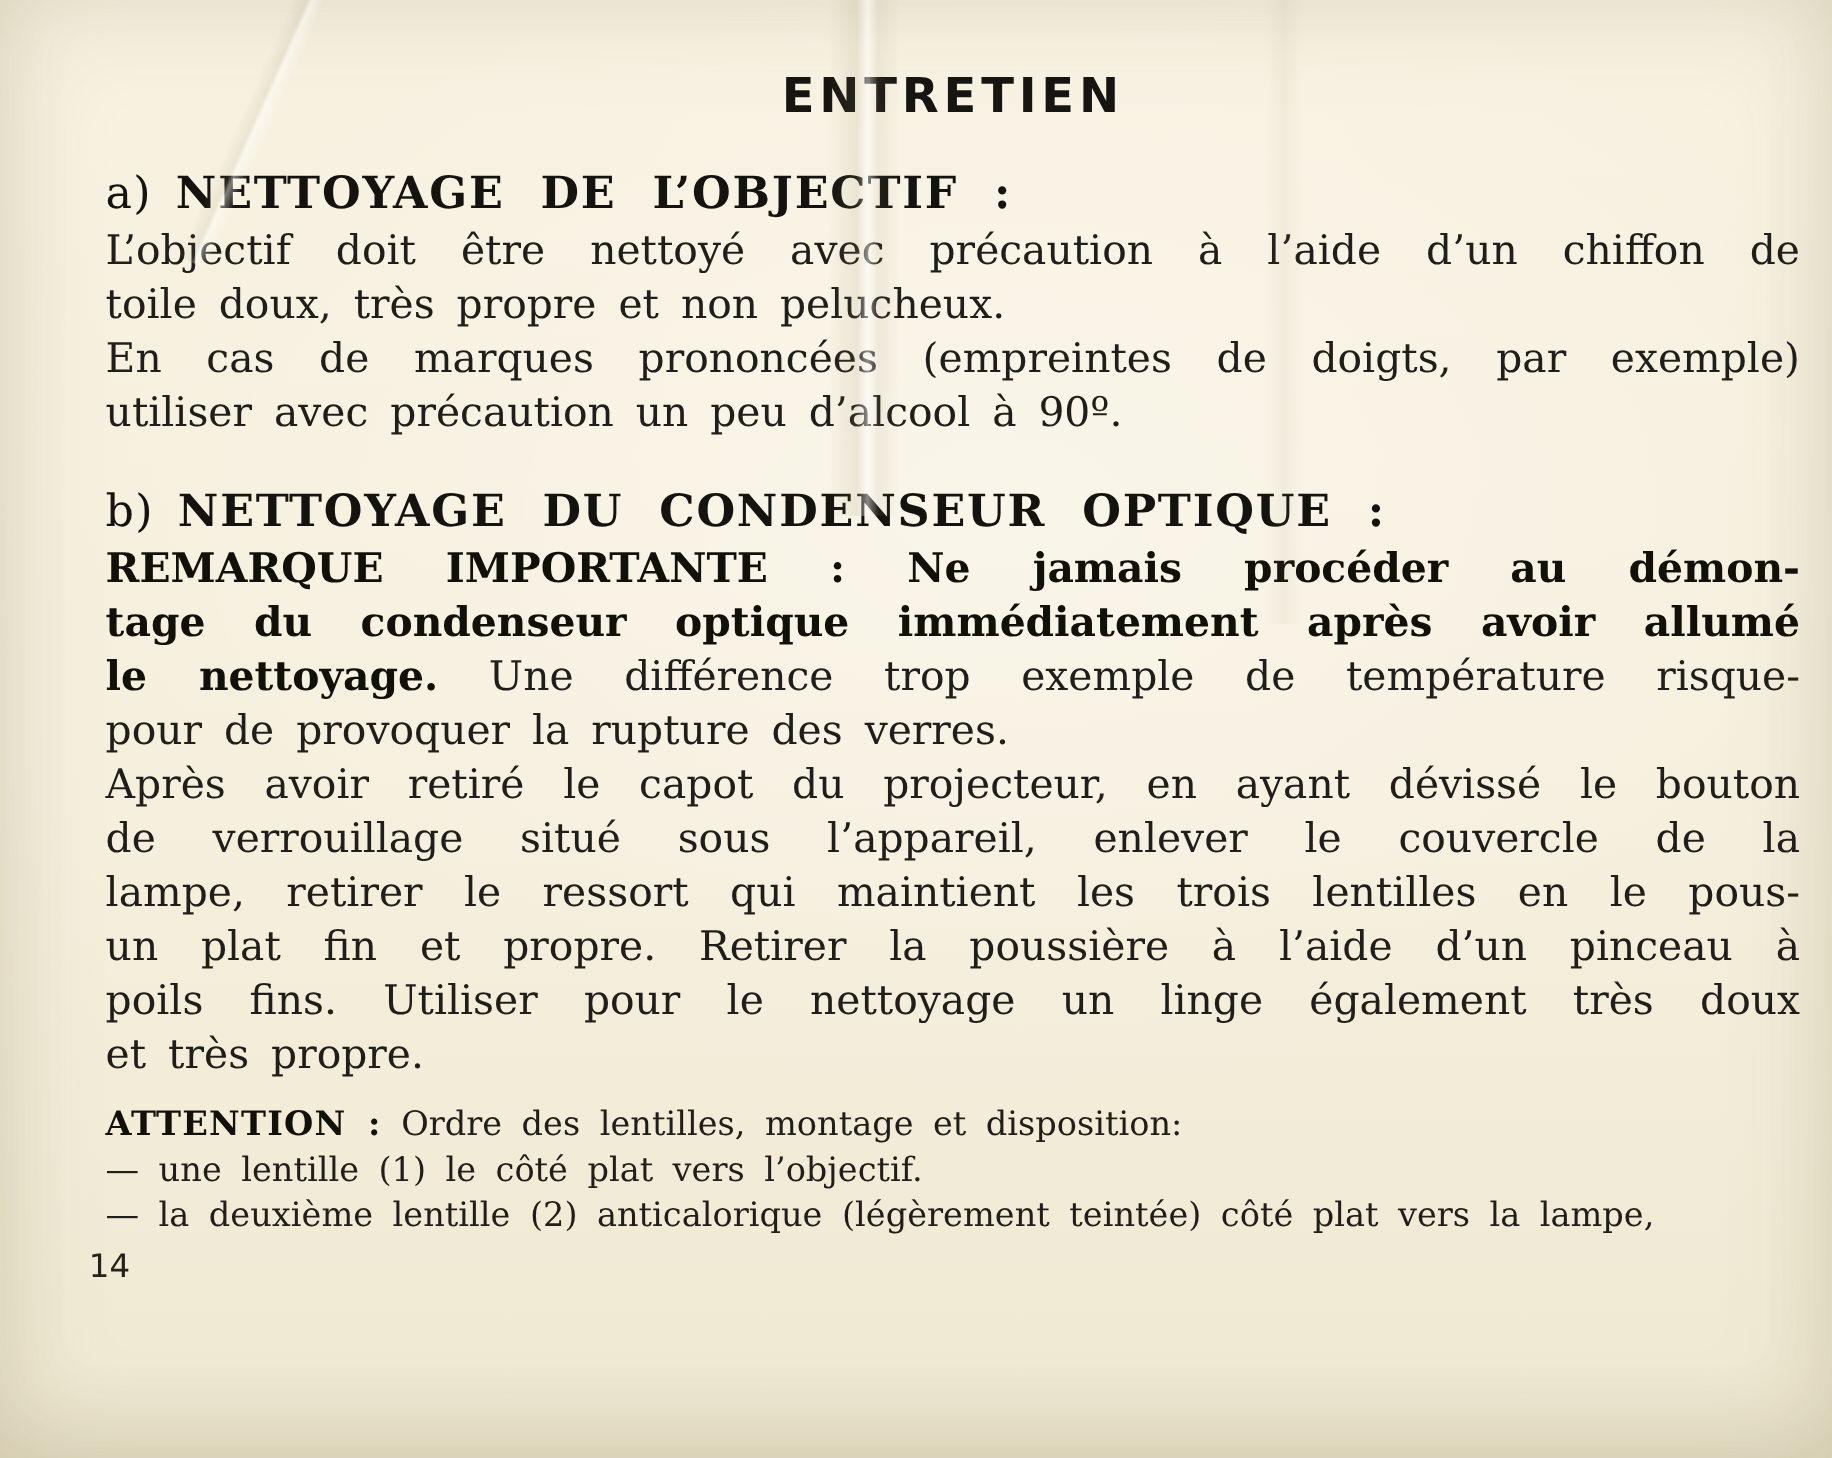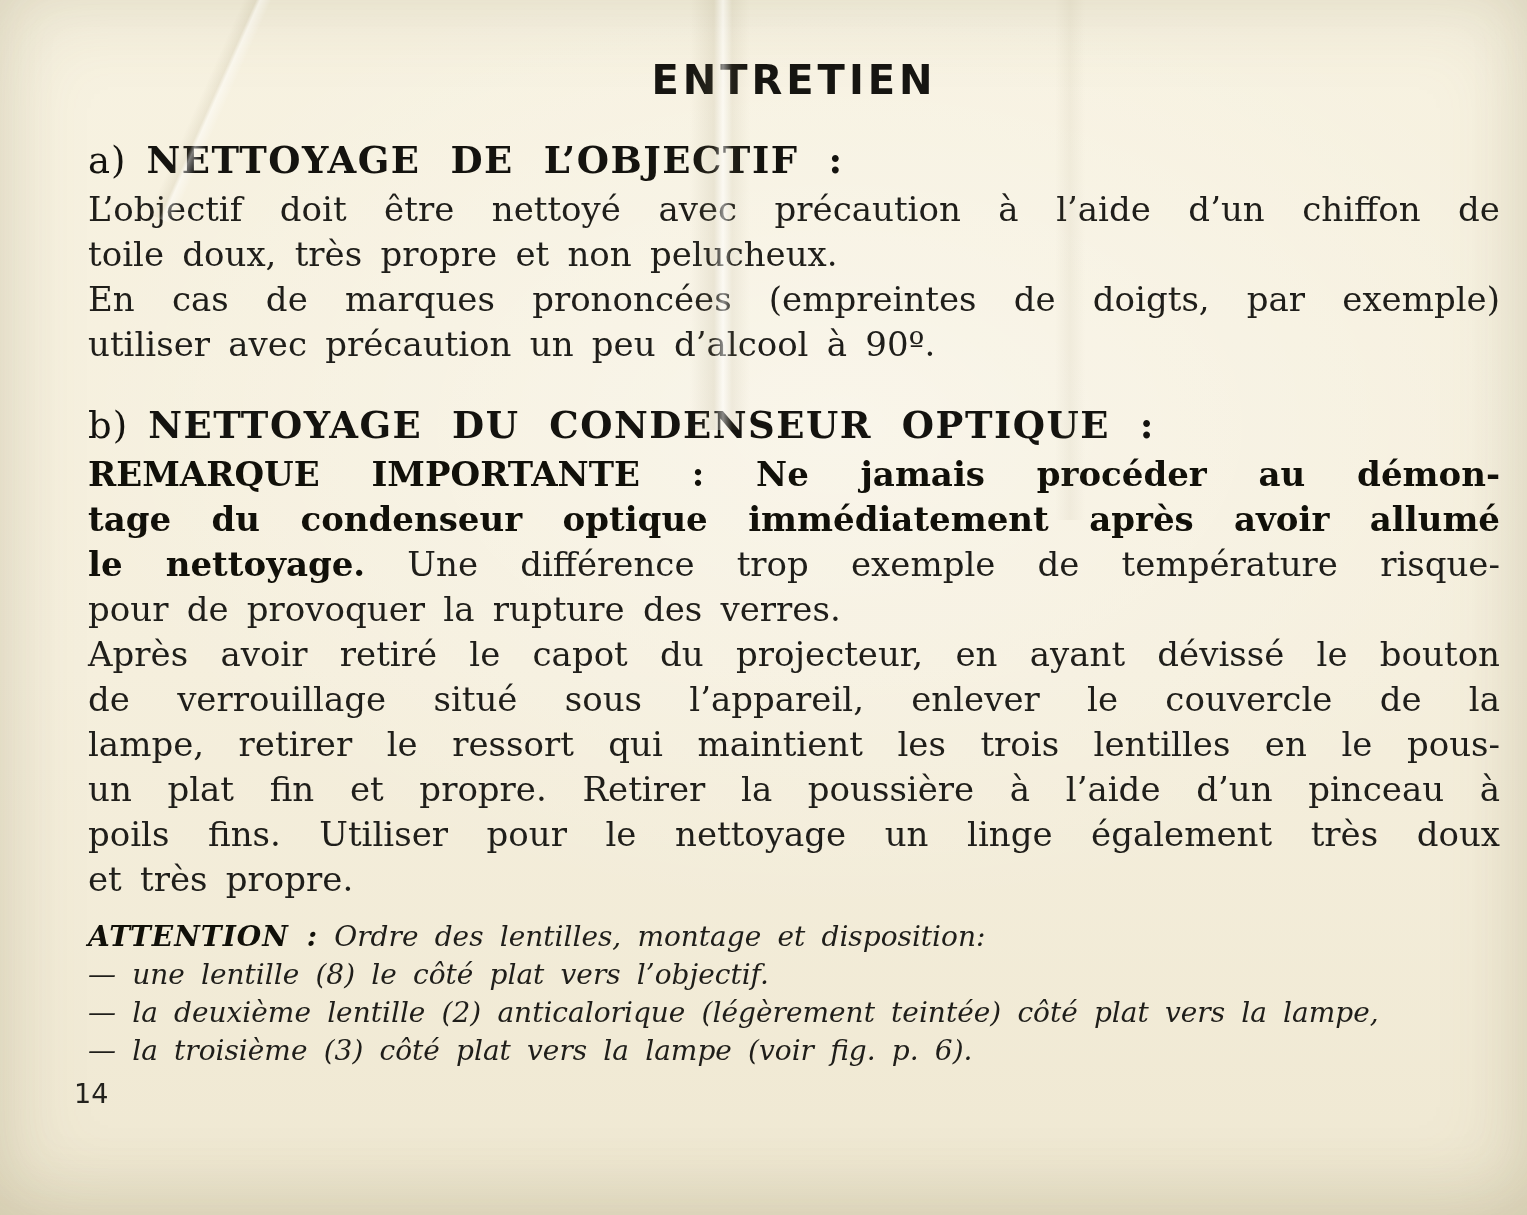--- a/index.html
+++ b/index.html
@@ -75,21 +75,20 @@
   }
   .body-para .tline.tlast {
     text-align-last: left;
     word-spacing: 0.22em;
   }
   .tline strong { font-weight: 700; color: #111009; }
 
   .attention {
     margin-top: 16px;
     font-size: 28px;
-    font-style: italic;
   }
   .attention .tline {
     line-height: 38px;
     text-align: left;
     text-align-last: auto;
     word-spacing: 0.26em;
   }
   .attention .tline strong { letter-spacing: 1px; }
 
   .page-number {
@@ -139,20 +138,19 @@
       <div class="tline">Après avoir retiré le capot du projecteur, en ayant dévissé le bouton</div>
       <div class="tline">de verrouillage situé sous l’appareil, enlever le couvercle de la</div>
       <div class="tline">lampe, retirer le ressort qui maintient les trois lentilles en le pous-</div>
       <div class="tline">un plat fin et propre. Retirer la poussière à l’aide d’un pinceau à</div>
       <div class="tline">poils fins. Utiliser pour le nettoyage un linge également très doux</div>
       <div class="tline tlast">et très propre.</div>
     </div>
 
   <div class="attention">
       <div class="tline"><strong>ATTENTION :</strong><span> Ordre des lentilles, montage et disposition:</span></div>
-      <div class="tline">— une lentille (8) le côté plat vers l’objectif.</div>
+      <div class="tline">— une lentille (1) le côté plat vers l’objectif.</div>
       <div class="tline">— la deuxième lentille (2) anticalorique (légèrement teintée) côté plat vers la lampe,</div>
-      <div class="tline tlast">— la troisième (3) côté plat vers la lampe (voir fig. p. 6).</div>
     </div>
 
   <div class="page-number">14</div>
 
 </div>
 
 </body></html>

